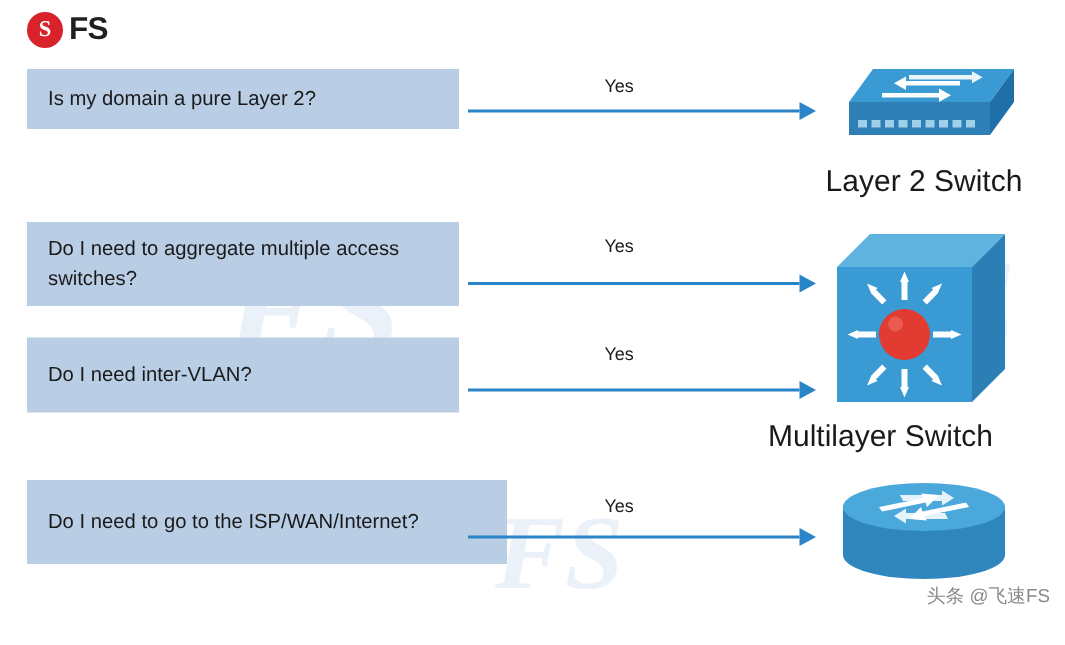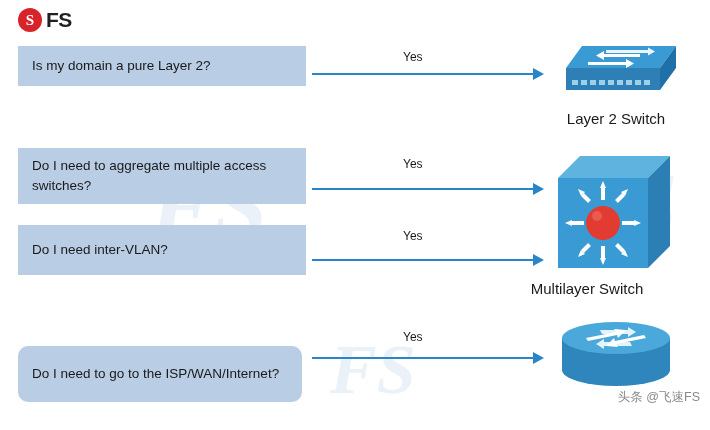--- a/index.html
+++ b/index.html
@@ -107,21 +107,21 @@
     position: absolute;
     font-size: 12px;
     color: #1a1a1a;
     z-index: 4;
     white-space: nowrap;
   }
 
   
   .caption {
     position: absolute;
-    font-size: 15px;
+    font-size: 20px;
     color: #1a1a1a;
     text-align: center;
     z-index: 4;
     white-space: nowrap;
   }
 
   
   .device {
     position: absolute;
     z-index: 3;
@@ -151,21 +151,21 @@
     <div class="logo-mark">S</div>
     <div class="logo-text">FS</div>
   </div>
 
   <div class="qbox" style="left:18px; top:46px; width:288px; height:40px;">Is my domain a pure Layer 2?</div>
 
   <div class="qbox" style="left:18px; top:148px; width:288px; height:56px;">Do I need to aggregate multiple access switches?</div>
 
   <div class="qbox" style="left:18px; top:225px; width:288px; height:50px;">Do I need inter-VLAN?</div>
 
-  <div class="qbox" style="left:18px; top:346px; width:284px; height:56px;border-radius:10px;">Do I need to go to the ISP/WAN/Internet?</div>
+  <div class="qbox" style="left:18px; top:320px; width:320px; height:56px;">Do I need to go to the ISP/WAN/Internet?</div>
 
   <div class="arrow" style="left:312px; top:68px; width:232px; height:12px;">
     <div class="shaft" style="width:221px;"></div>
     <div class="head"></div>
   </div>
   <div class="arrow-label" style="left:403px; top:50px;">Yes</div>
 
   <div class="arrow" style="left:312px; top:183px; width:232px; height:12px;">
     <div class="shaft" style="width:221px;"></div>
     <div class="head"></div>

